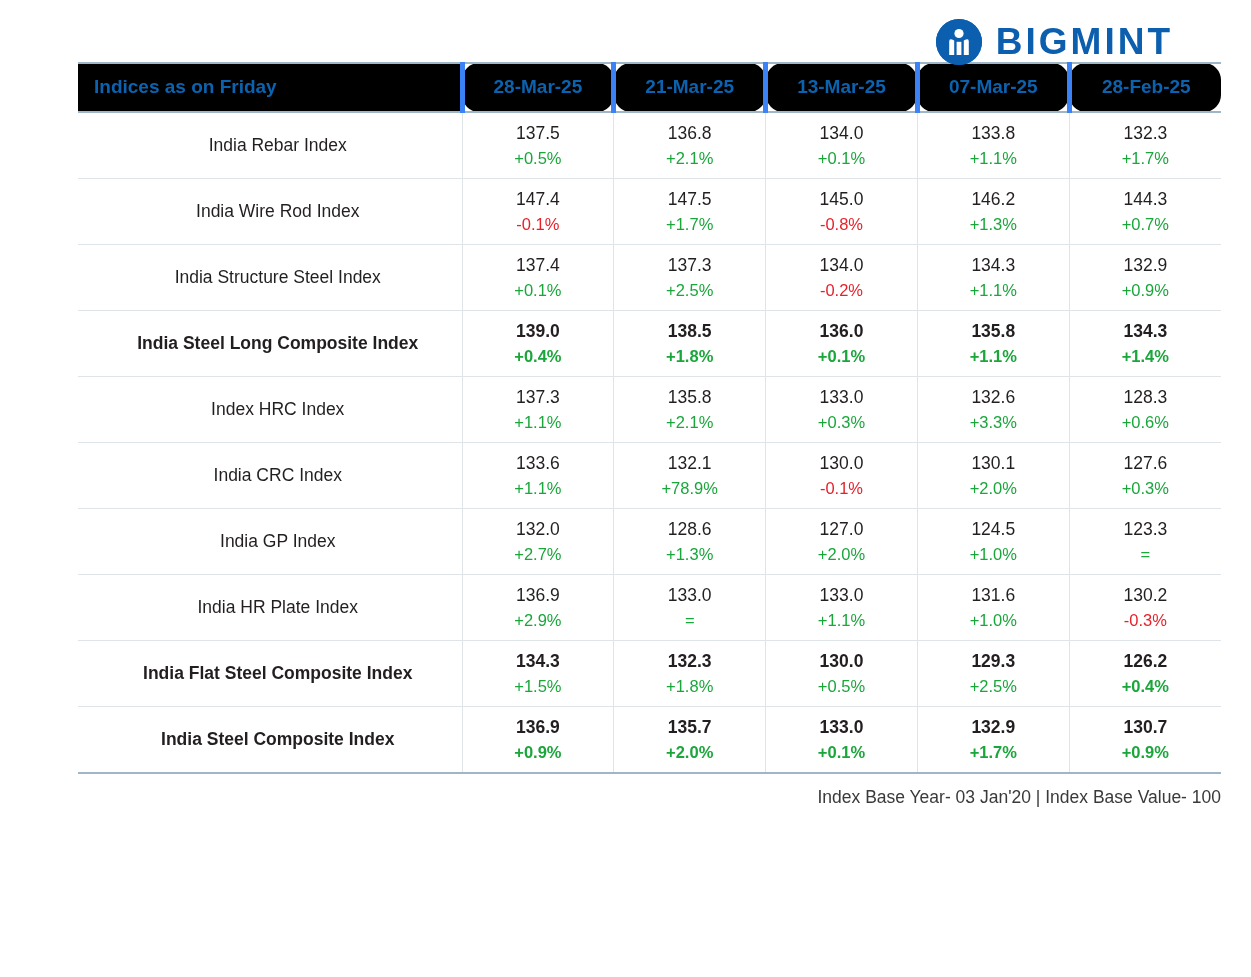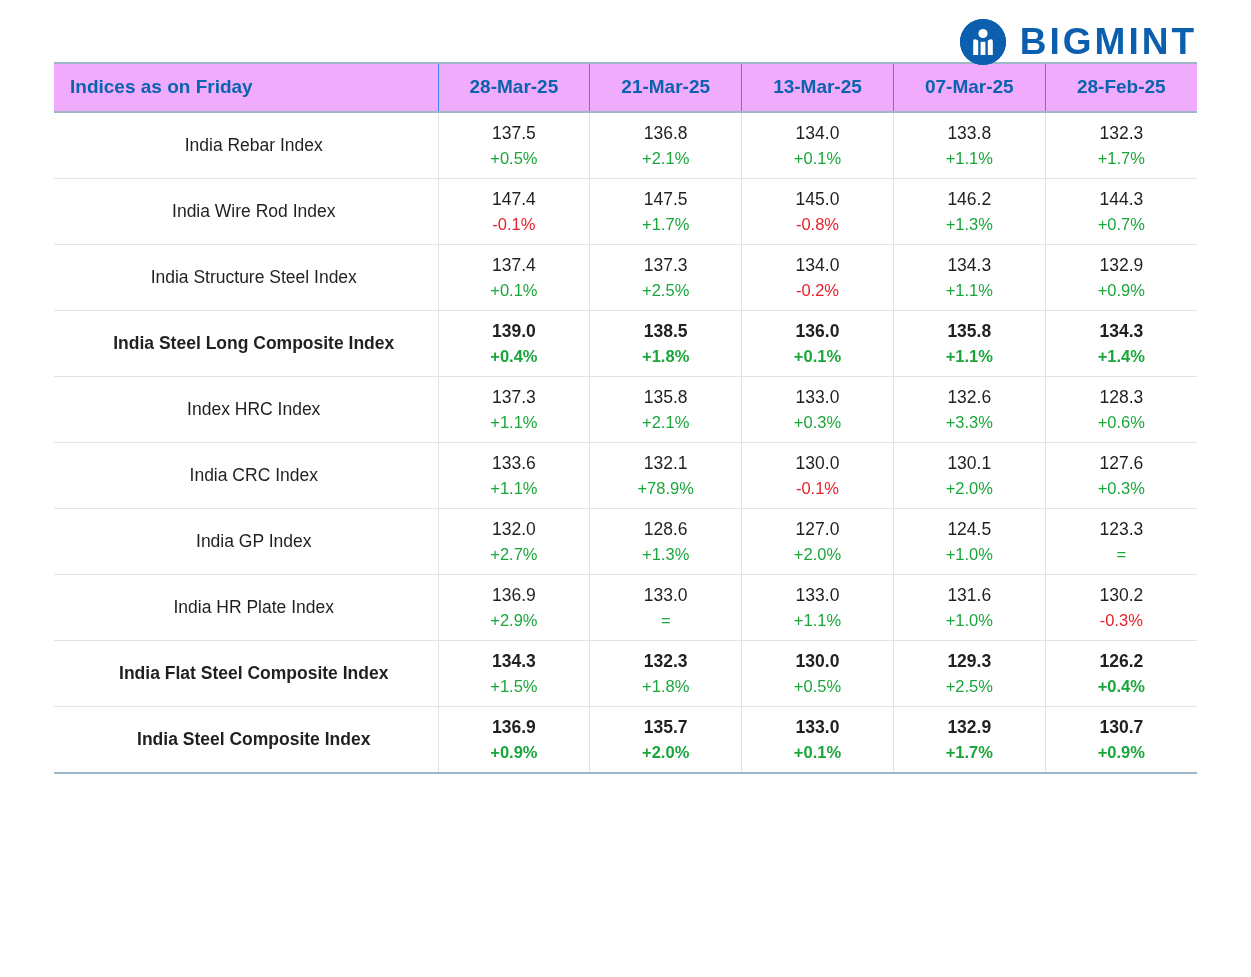--- a/index.html
+++ b/index.html
@@ -13,21 +13,21 @@
     font-family: "Liberation Sans", sans-serif;
     color: #231f20;
     position: relative;
     overflow: hidden;
   }
   .page {
     position: relative;
     width: 1251px;
     height: 795px;
     box-sizing: border-box;
-    padding: 0 54px;
+    padding: 0 78px;
   }
   
   .logo-row {
     display: flex;
     justify-content: flex-end;
     align-items: center;
     padding-top: 22px;
     height: 62px;
     box-sizing: border-box;
   }
@@ -73,27 +73,27 @@
   table.indices colgroup col.cv { width: 151.8px; }
 
   thead th {
     color: #0b63b0;
     font-size: 19px;
     font-weight: bold;
     padding: 12px 0 13px 0;
     border-top: 2px solid #9fb6c6;
     border-bottom: 2px solid #9fb6c6;
     text-align: center;
-    background: #f0abfc;
+    background: #000000;
   }
   thead th.label {
     text-align: left;
     padding-left: 16px;
   }
-  thead th + th { border-left: 1px solid #3b82f6; }
+  thead th + th { border-left: 5px solid #3b82f6; border-radius: 17px; }
 
   tbody td {
     border-bottom: 1px solid #dfe4e8;
     vertical-align: middle;
     text-align: center;
     padding: 0;
   }
   tbody td + td { border-left: 1px solid #dfe4e8; }
 
   td.rowlabel {
@@ -404,14 +404,15 @@
             <span class="chg up">+1.7%</span>
           </td>
           <td>
             <span class="val">130.7</span>
             <span class="chg up">+0.9%</span>
           </td>
         </tr>
       </tbody>
   </table>
 
+  <div class="footnote">Index Base Year- 03 Jan'20 | Index Base Value- 100</div>
 
 </div>
 
 </body></html>

